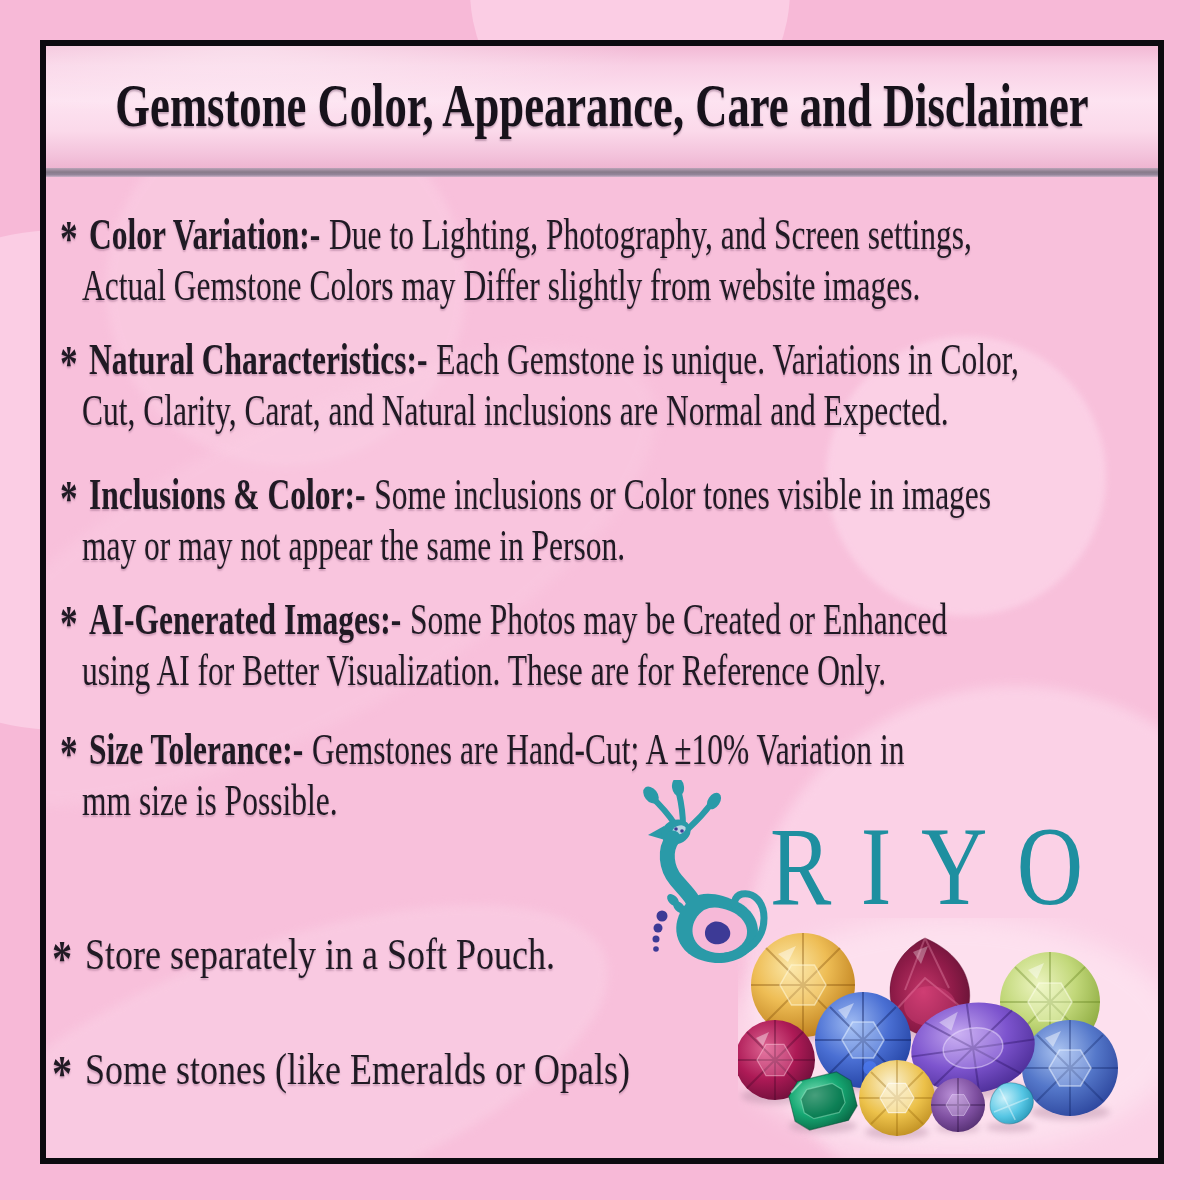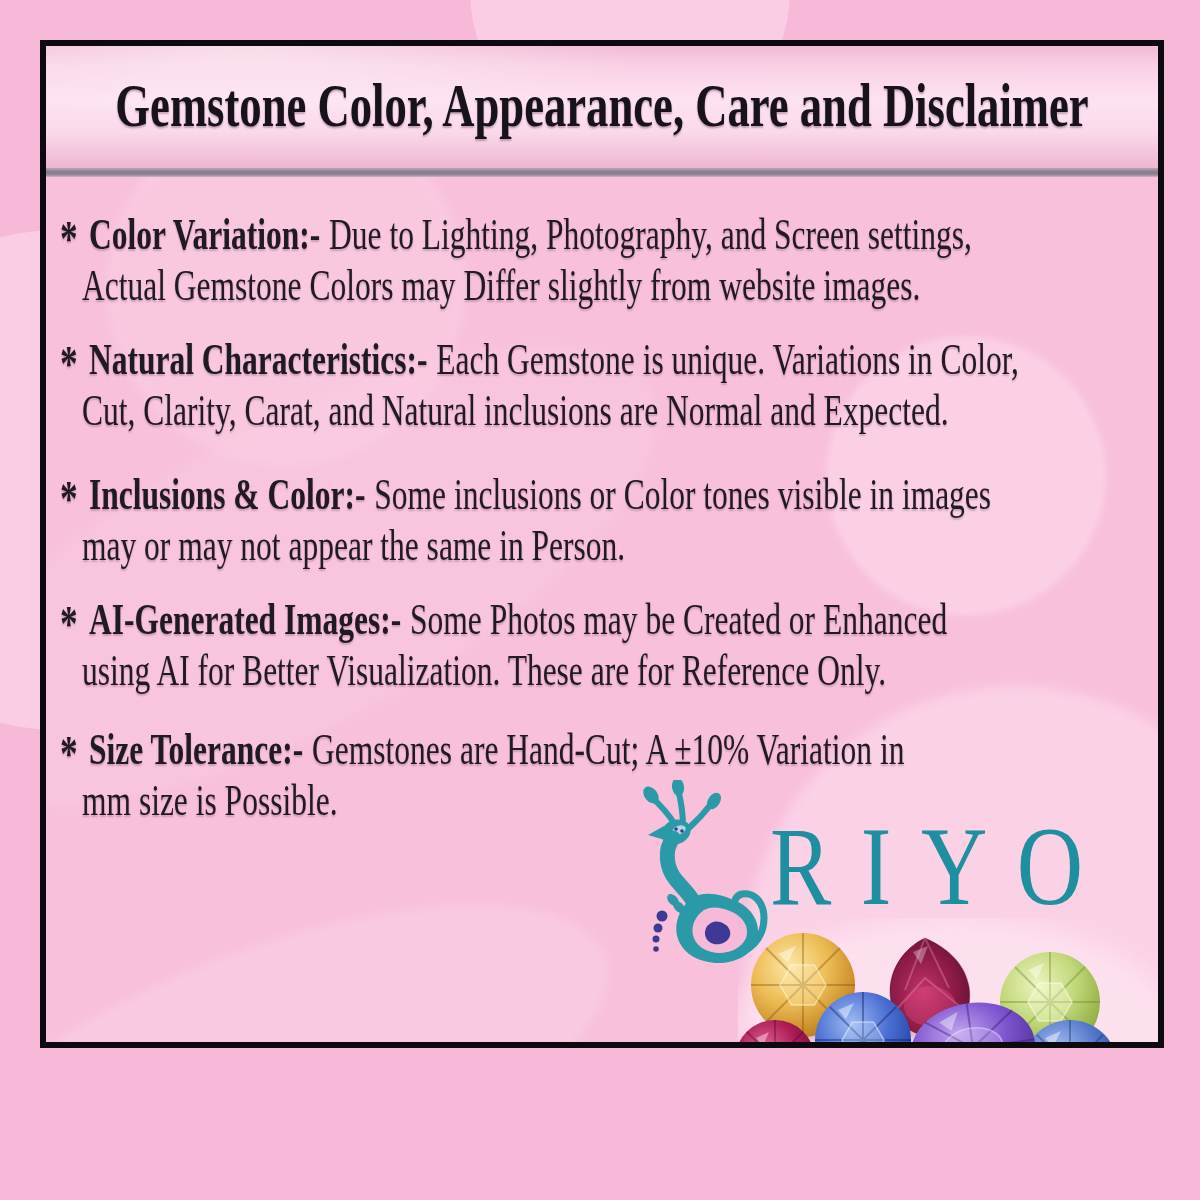--- a/index.html
+++ b/index.html
@@ -7,21 +7,21 @@
     width:1200px;height:1200px;position:relative;overflow:hidden;
     background:#f7b9d7;
     font-family:"Liberation Serif","DejaVu Serif",serif;
     color:#201a24;
   }
   .deco{position:absolute;border-radius:50%;pointer-events:none;}
   .deco-a{left:-190px;top:230px;width:500px;height:500px;background:#fbcde4;}
   .deco-b{left:470px;top:-170px;width:320px;height:320px;background:#fbcde4;}
 
   .frame{
-    position:absolute;left:40px;top:40px;width:1124px;height:1008px;
+    position:absolute;left:40px;top:40px;width:1124px;height:1124px;
     box-sizing:border-box;border:6px solid #0c0a10;
     background:#f8c0db;overflow:hidden;
   }
   .blob{position:absolute;border-radius:50%;pointer-events:none;}
   .blob-a{left:60px;top:60px;width:360px;height:360px;background:#fbcfe4;opacity:.55;filter:blur(4px);}
   .blob-b{left:780px;top:290px;width:280px;height:280px;background:#fcd4e8;opacity:.8;filter:blur(3px);}
   .blob-c{left:700px;top:640px;width:540px;height:540px;background:#fcd7ea;opacity:.75;filter:blur(6px);}
   .blob-d{left:-120px;top:900px;width:700px;height:260px;background:#fad0e5;opacity:.6;filter:blur(5px);transform:rotate(-20deg);}
   .blob-e{left:-150px;top:380px;width:800px;height:300px;background:#fbd0e5;opacity:.35;filter:blur(6px);transform:rotate(-28deg);}
 
@@ -286,15 +286,19 @@
     <circle cx="30" cy="159" r="3.5" fill="#3d3a96"></circle>
     <circle cx="30" cy="169" r="2.8" fill="#3d3a96"></circle>
     <path d="M66,118 C46,134 44,162 66,176 C90,190 122,182 130,162 C136,146 128,130 112,122 C96,114 78,110 66,118 Z" fill="#2a9aa8"></path>
     <path d="M78,130 C64,140 62,158 76,168 C92,178 114,172 120,158 C124,146 116,136 104,131 C94,127 86,126 78,130 Z" fill="#f6b9d8"></path>
     <path d="M80,148 C76,158 84,166 94,164 C104,162 108,152 100,145 C92,139 84,141 80,148 Z" fill="#3d3a96"></path>
     <path d="M100,176 C124,174 138,158 138,138 C138,122 128,112 116,114 C108,116 106,126 112,130" fill="none" stroke="#2a9aa8" stroke-width="7" stroke-linecap="round"></path>
   </svg>
 
   <div class="brand">RIYO</div>
 
+  <div class="tip" style="top:880px">
+    <div class="tline"><span class="cx80"><span class="ast">*</span><span>Store separately in a Soft Pouch.</span></span></div>
+  </div>
   <div class="tip" style="top:995px">
+    <div class="tline"><span class="cx80"><span class="ast">*</span><span>Some stones (like Emeralds or Opals)</span></span></div>
   </div>
 </div>
 
 </body></html>

